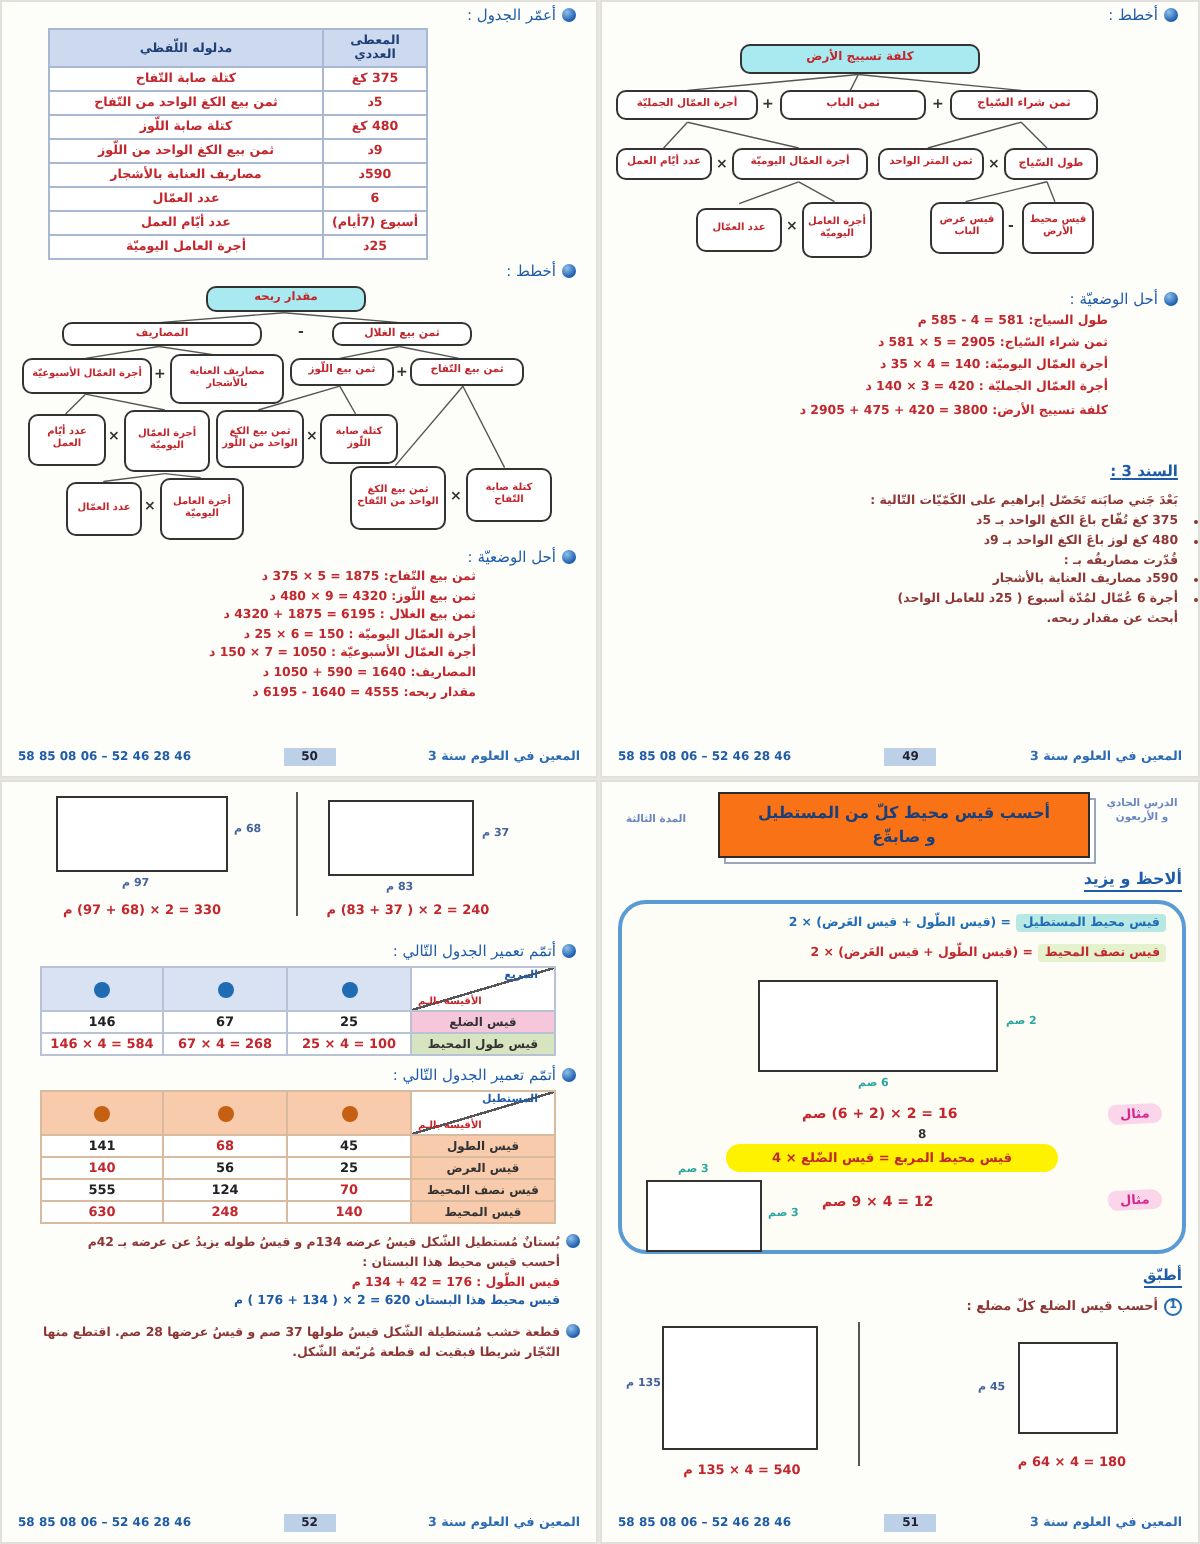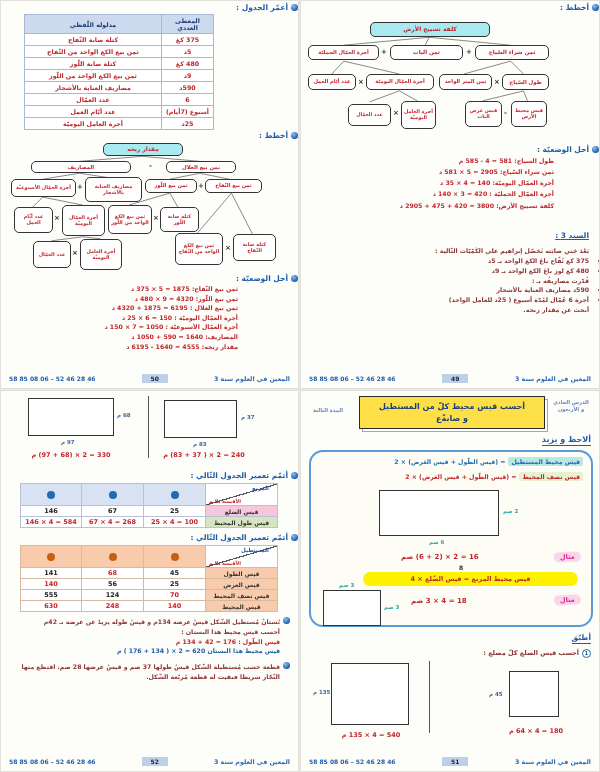--- a/index.html
+++ b/index.html
@@ -4,21 +4,21 @@
 <style>
   * { margin:0; padding:0; box-sizing:border-box; }
   html,body { width:600px; height:772px; }
   body { background:#e9e7e2; font-family:"DejaVu Sans", sans-serif; position:relative; overflow:hidden; }
   .page { position:absolute; background:#fdfdfa; direction:rtl; overflow:hidden; border:1px solid #e2e0da; }
   #page-tl { left:0; top:0; width:299px; height:389px; }
   #page-tr { left:300px; top:0; width:300px; height:389px; }
   #page-bl { left:0; top:390px; width:299px; height:382px; }
   #page-br { left:300px; top:390px; width:300px; height:382px; }
 
-  .bullet-heading { display:flex; align-items:center; gap:3px; color:#1f5ca8; font-weight:bold; font-size:7.5px; padding:2px 0 1px 0; }
+  .bullet-heading { display:flex; align-items:center; gap:3px; color:#1f5ca8; font-weight:normal; font-size:7.5px; padding:2px 10px 1px 0; }
   .sphere { width:7px; height:7px; border-radius:50%; background:radial-gradient(circle at 35% 30%, #8fc0ea, #1d5fae 70%); flex:0 0 auto; }
 
   
   table.data { border-collapse:collapse; font-size:6.3px; }
   table.data th, table.data td { border:1px solid #a9b8d2; padding:2px 3px; text-align:center; }
   table.data th { background:#ccd9ee; color:#1f3f77; font-weight:bold; }
   table.data td { color:#c1272d; font-weight:bold; background:#fff; }
 
   
   .flow { position:relative; }
@@ -57,21 +57,21 @@
   .corner .cbot { position:absolute; bottom:1px; left:3px; color:#c1272d; font-size:5px; }
   .dotb { display:inline-block; width:8px; height:8px; border-radius:50%; background:#1f6cb4; vertical-align:middle; }
   .doto { display:inline-block; width:8px; height:8px; border-radius:50%; background:#c55f11; vertical-align:middle; }
 
   .figrect { position:absolute; border:1.3px solid #333; background:#fff; }
   .figlabel { position:absolute; color:#44629c; font-weight:bold; font-size:5.5px; }
   .figformula { position:absolute; color:#c1272d; font-weight:bold; font-size:6.5px; direction:rtl; }
   .vdivider { position:absolute; width:1px; background:#555; }
 
   
-  .titlebox { position:absolute; border:1.4px solid #2b2b2b; background:#fde047; box-shadow:3px 3px 0 -1px #fff, 3px 3px 0 0 #9aa7bb;
+  .titlebox { position:absolute; border:1.4px solid #2b2b2b; background:#f97316; box-shadow:3px 3px 0 -1px #fff, 3px 3px 0 0 #9aa7bb;
               display:flex; flex-direction:column; align-items:center; justify-content:center;
               color:#1a3f7a; font-weight:bold; font-size:8px; text-align:center; line-height:1.4; }
   .sidelabel { position:absolute; color:#6a85c0; font-weight:bold; font-size:5.2px; line-height:1.4; text-align:center; }
   .underlined-h { position:absolute; color:#1f5ca8; font-weight:bold; font-size:8px; border-bottom:1.6px solid #1f5ca8; padding-bottom:1px; }
   .bigbox { position:absolute; border:2px solid #5b9bd5; border-radius:14px; background:#fdfdf6; }
   .fline { position:absolute; right:8px; display:flex; align-items:center; gap:3px; font-size:6.2px; font-weight:bold; }
   .fl-label1 { background:#b7e8e4; color:#1f6cb4; padding:1px 3px; border-radius:2px; }
   .fl-label2 { background:#e4f2cd; color:#c1272d; padding:1px 3px; border-radius:2px; }
   .fl-body { color:#1f6cb4; }
   .teal { color:#2aa7a0; font-weight:bold; font-size:5.5px; position:absolute; }
@@ -411,24 +411,24 @@
     </div>
 
     <div class="figrect" style="left:68px;top:38px;width:120px;height:46px"></div>
     <span class="teal" style="left:192px;top:56px">2 صم</span>
     <span class="teal" style="left:118px;top:87px">6 صم</span>
 
     <span class="badge" style="right:10px;top:100px">مثال</span>
     <div class="calc" style="left:90px;top:101px">16 = 2 × (2 + 6) صم</div>
     <span style="position:absolute;left:148px;top:112px;color:#333;font-size:6px;font-weight:bold">8</span>
 
-    <div class="yellowpill" style="left:52px;top:120px;width:215px;height:14px">قيس محيط المربع  = قيس الضّلع × 4</div>
+    <div class="yellowpill" style="left:52px;top:120px;width:166px;height:14px">قيس محيط المربع  = قيس الضّلع × 4</div>
 
     <span class="badge" style="right:10px;top:143px">مثال</span>
-    <div class="calc" style="left:100px;top:145px">18 = 4 × 3 صم</div>
+    <div class="calc" style="left:100px;top:145px">12 = 4 × 9 صم</div>
     <div class="figrect" style="left:12px;top:138px;width:58px;height:36px"></div>
     <span class="teal" style="left:28px;top:130px">3 صم</span>
     <span class="teal" style="left:73px;top:152px">3 صم</span>
   </div>
 
   <div class="underlined-h" style="right:8px;top:242px;font-size:7.5px">أطبّق</div>
 
   <div style="position:absolute;right:8px;top:257px;display:flex;align-items:center;gap:3px">
     <span class="numcircle">1</span>
     <span class="sanad-body" style="font-size:6.5px">أحسب قيس الضلع كلّ مضلع :</span>

